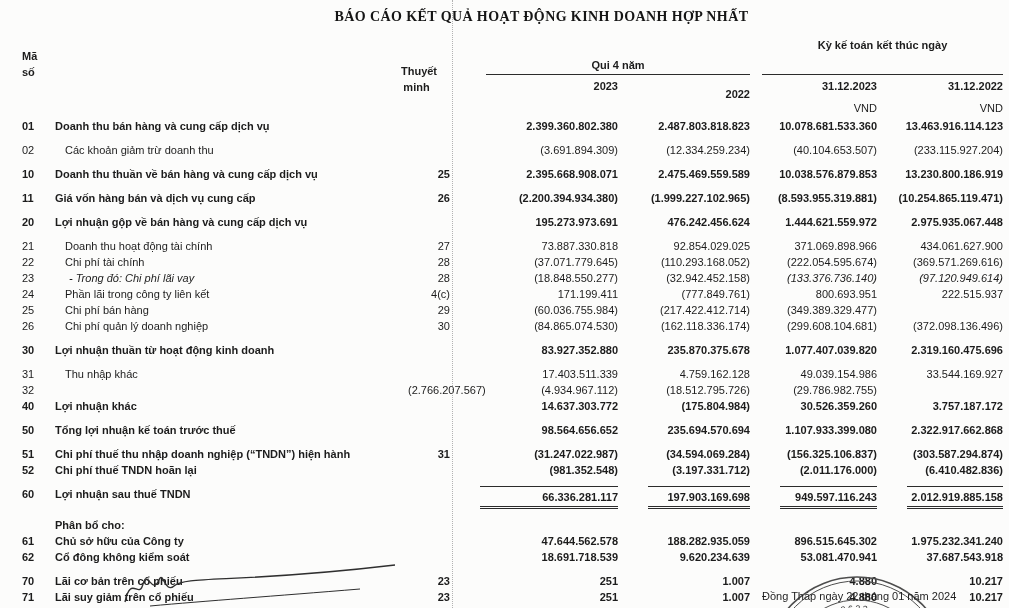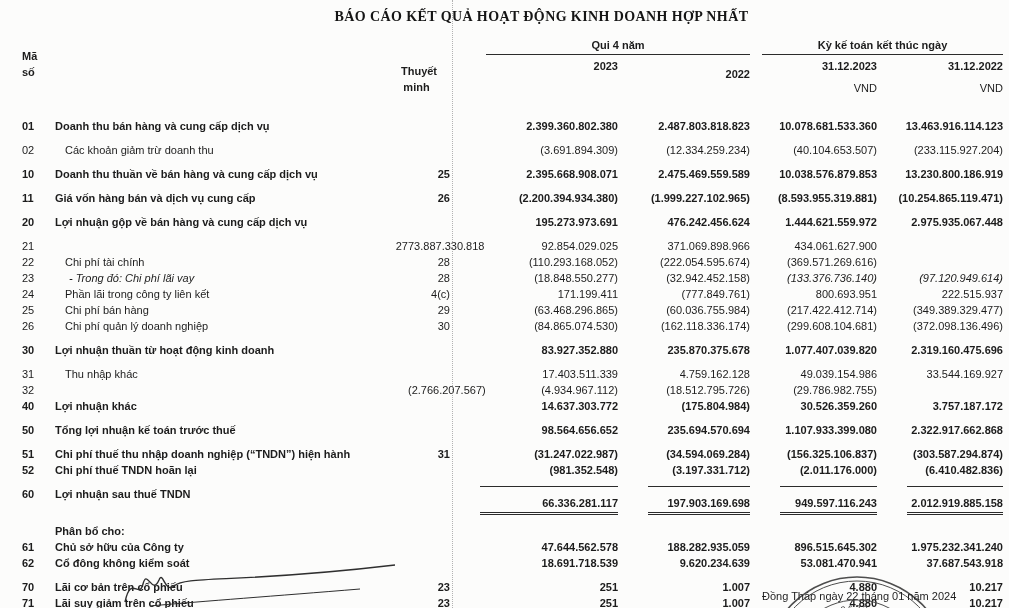--- a/index.html
+++ b/index.html
@@ -24,41 +24,41 @@
     text-align:center;
     font-family:"Liberation Serif", serif;
     font-weight:700;font-size:14px;letter-spacing:.4px;
     color:#151515;
   }
   .thead{position:relative;margin-top:14px;height:58px;}
   .ma-so{position:absolute;left:22px;top:9px;font-weight:700;line-height:16px;}
   .thuyet{position:absolute;left:388px;top:24px;width:62px;text-align:center;font-weight:700;line-height:16px;}
   .thuyet .l2{padding-right:5px;}
   .hgrid{display:grid;grid-template-columns:37px 353px 42px 168px 132px 127px 126px;padding-left:18px;}
-  .group-q{grid-column:4/6;margin-left:36px;border-bottom:1.5px solid #2b2b2b;text-align:center;font-weight:700;padding-bottom:3px;}
+  .group-q{grid-column:4/6;margin-left:36px;border-bottom:1.5px solid #2b2b2b;text-align:center;font-weight:700;padding-bottom:3px;margin-top:20px;}
   .group-y{grid-column:6/8;margin-left:12px;border-bottom:1.5px solid #2b2b2b;text-align:center;font-weight:700;padding-bottom:3px;}
   .hgrid .yr{font-weight:700;text-align:right;padding-top:5px;}
   .hgrid .cur{text-align:right;padding-top:2px;}
   .y1{grid-column:4;}.y2{grid-column:5;margin-top:8px;}.y3{grid-column:6;}.y4{grid-column:7;}
   .tbody{margin-top:21px;}
   .row{display:grid;grid-template-columns:37px 353px 42px 168px 132px 127px 126px;padding-left:18px;line-height:16px;}
   .row.sep{margin-top:8px;}
   .row.bold .c-code,.row.bold .c-label,.row.bold .c-note,.row.bold .c-v{font-weight:700;}
   .c-code{padding-left:4px;}
   .c-note{text-align:right;}
   .c-v{text-align:right;white-space:nowrap;}
   .row.indent1 .c-label{padding-left:10px;}
   .row.indent2 .c-label{padding-left:14px;}
   .row.ital .c-label{font-style:italic;}
   .row.i34 .c-v3,.row.i34 .c-v4{font-style:italic;}
   .row.total .c-v span{
     display:block;margin-left:30px;
     border-top:1px solid #2b2b2b;
     border-bottom:3px double #2b2b2b;
-    padding:8px 0 1px;
+    padding:2px 0 1px;
   }
   .signature{position:absolute;left:95px;top:558px;}
   .stamp{position:absolute;left:757px;top:572px;}
   .place-date{position:absolute;left:762px;top:590px;width:240px;color:#1f1f1f;z-index:2;}
 </style>
 </head>
 <body>
 
 <div class="page">
   <div class="dotline"></div>
@@ -131,30 +131,32 @@
       <span class="c-code">20</span>
       <span class="c-label">Lợi nhuận gộp về bán hàng và cung cấp dịch vụ</span>
       <span class="c-note"></span>
       <span class="c-v c-v1"><span>195.273.973.691</span></span>
       <span class="c-v c-v2"><span>476.242.456.624</span></span>
       <span class="c-v c-v3"><span>1.444.621.559.972</span></span>
       <span class="c-v c-v4"><span>2.975.935.067.448</span></span>
     </div>
       <div class="row sep indent1">
       <span class="c-code">21</span>
+      <span class="c-label">Doanh thu hoạt động tài chính</span>
       <span class="c-note">27</span>
       <span class="c-v c-v1"><span>73.887.330.818</span></span>
       <span class="c-v c-v2"><span>92.854.029.025</span></span>
       <span class="c-v c-v3"><span>371.069.898.966</span></span>
       <span class="c-v c-v4"><span>434.061.627.900</span></span>
     </div>
       <div class="row indent1">
       <span class="c-code">22</span>
       <span class="c-label">Chi phí tài chính</span>
       <span class="c-note">28</span>
+      <span class="c-v c-v1"><span>(37.071.779.645)</span></span>
       <span class="c-v c-v2"><span>(110.293.168.052)</span></span>
       <span class="c-v c-v3"><span>(222.054.595.674)</span></span>
       <span class="c-v c-v4"><span>(369.571.269.616)</span></span>
     </div>
       <div class="row indent2 ital i34">
       <span class="c-code">23</span>
       <span class="c-label">- Trong đó: Chi phí lãi vay</span>
       <span class="c-note">28</span>
       <span class="c-v c-v1"><span>(18.848.550.277)</span></span>
       <span class="c-v c-v2"><span>(32.942.452.158)</span></span>
@@ -167,21 +169,20 @@
       <span class="c-note">4(c)</span>
       <span class="c-v c-v1"><span>171.199.411</span></span>
       <span class="c-v c-v2"><span>(777.849.761)</span></span>
       <span class="c-v c-v3"><span>800.693.951</span></span>
       <span class="c-v c-v4"><span>222.515.937</span></span>
     </div>
       <div class="row indent1">
       <span class="c-code">25</span>
       <span class="c-label">Chi phí bán hàng</span>
       <span class="c-note">29</span>
-      <span class="c-v c-v1"><span>(63.468.296.865)</span></span>
       <span class="c-v c-v2"><span>(60.036.755.984)</span></span>
       <span class="c-v c-v3"><span>(217.422.412.714)</span></span>
       <span class="c-v c-v4"><span>(349.389.329.477)</span></span>
     </div>
       <div class="row indent1">
       <span class="c-code">26</span>
       <span class="c-label">Chi phí quản lý doanh nghiệp</span>
       <span class="c-note">30</span>
       <span class="c-v c-v1"><span>(84.865.074.530)</span></span>
       <span class="c-v c-v2"><span>(162.118.336.174)</span></span>

